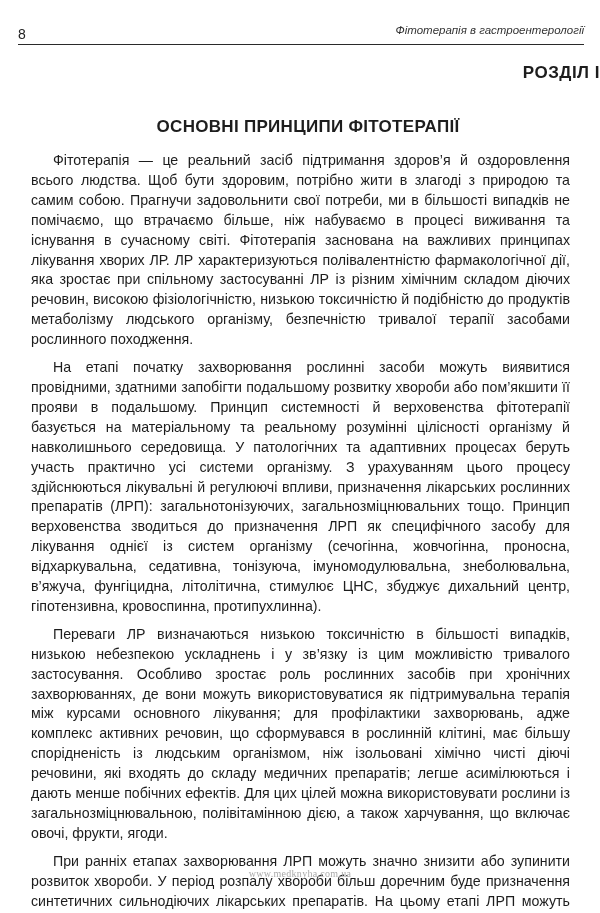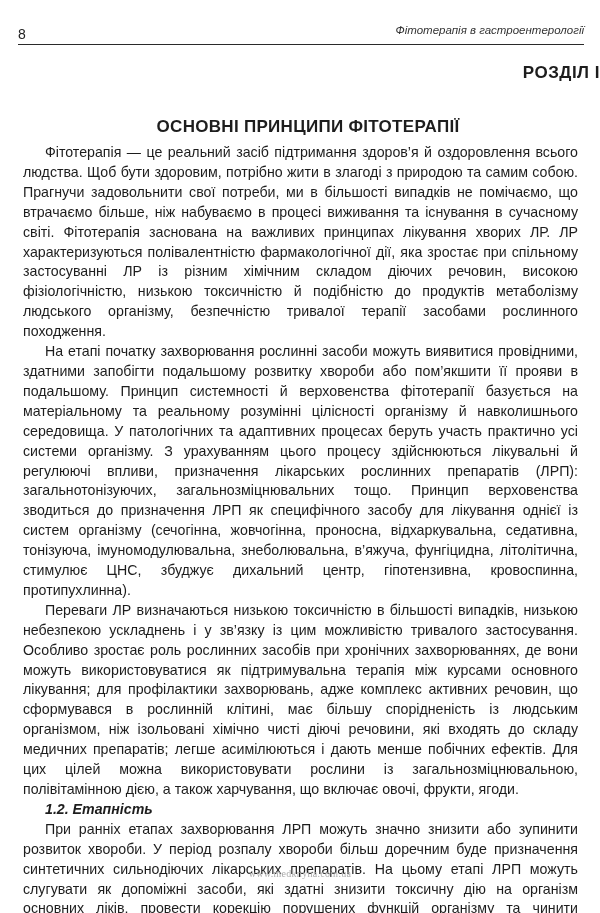--- a/index.html
+++ b/index.html
@@ -23,21 +23,21 @@
     font-size: 17px; font-weight: bold; letter-spacing: 0.5px;
   }
   .chapter-title {
     position: absolute; left: 16px; right: 0; top: 101px; text-align: center;
     font-size: 17px; font-weight: bold; letter-spacing: 0.3px; margin-top: 16px;
   }
   .content {
     position: absolute; left: 23px; right: 22px; top: 143px;
     font-size: 14.2px; line-height: 19.9px; text-align: justify;
   }
-  .content p { margin: 0; text-indent: 22px; hyphens: manual; }
+  .content p { margin: 8px; text-indent: 22px; hyphens: manual; }
   .content h3 {
     margin: 0; padding-left: 22px; font-size: 14.2px; font-weight: bold;
     font-style: italic; line-height: 19.9px;
   }
   .footer {
     position: absolute; left: 0; right: 0; top: 868px; text-align: center;
     font-size: 10px; color: #aaa; letter-spacing: 0.3px; font-family: Liberation Serif, serif;
   }
 </style>
 </head>
@@ -48,18 +48,17 @@
   <span class="running-title">Фітотерапія в гастроентерології</span>
 </div>
 
 <div class="chapter">РОЗДІЛ І</div>
 <div class="chapter-title">ОСНОВНІ ПРИНЦИПИ ФІТОТЕРАПІЇ</div>
 
 <div class="content">
   <p>Фітотерапія — це реальний засіб підтримання здоров’я й оздоровлення всього людства. Щоб бути здоровим, потрібно жити в злагоді з природою та самим собою. Прагнучи задовольнити свої потреби, ми в більшості випадків не помічаємо, що втрачаємо більше, ніж набуваємо в процесі виживання та існування в сучасному світі. Фітотерапія заснована на важливих принципах лікування хворих ЛР. ЛР характеризуються полівалентністю фармакологічної дії, яка зростає при спільному застосуванні ЛР із різним хімічним складом діючих речовин, високою фізіологічністю, низькою токсичністю й подібністю до продуктів метаболізму людського організму, безпечністю тривалої терапії засобами рослинного походження.</p>
   <p>На етапі початку захворювання рослинні засоби можуть виявитися провідними, здатними запобігти подальшому розвитку хвороби або пом’якшити її прояви в подальшому. Принцип системності й верховенства фітотерапії базується на матеріальному та реальному розумінні цілісності організму й навколишнього середовища. У патологічних та адаптивних процесах беруть участь практично усі системи організму. З урахуванням цього процесу здійснюються лікувальні й регулюючі впливи, призначення лікарських рослинних препаратів (ЛРП): загальнотонізуючих, загальнозміцнювальних тощо. Принцип верховенства зводиться до призначення ЛРП як специфічного засобу для лікування однієї із систем організму (сечогінна, жовчогінна, проносна, відхаркувальна, седативна, тонізуюча, імуномодулювальна, знеболювальна, в’яжуча, фунгіцидна, літолітична, стимулює ЦНС, збуджує дихальний центр, гіпотензивна, кровоспинна, протипухлинна).</p>
   <p>Переваги ЛР визначаються низькою токсичністю в більшості випадків, низькою небезпекою ускладнень і у зв’язку із цим можливістю тривалого застосування. Особливо зростає роль рослинних засобів при хронічних захворюваннях, де вони можуть використовуватися як підтримувальна терапія між курсами основного лікування; для профілактики захворювань, адже комплекс активних речовин, що сформувався в рослинній клітині, має більшу спорідненість із людським організмом, ніж ізольовані хімічно чисті діючі речовини, які входять до складу медичних препаратів; легше асимілюються і дають менше побічних ефектів. Для цих цілей можна використовувати рослини із загальнозміцнювальною, полівітамінною дією, а також харчування, що включає овочі, фрукти, ягоди.</p>
-  <h3>1.2.  Етапність</h3>
   <p>При ранніх етапах захворювання ЛРП можуть значно знизити або зупинити розвиток хвороби. У період розпалу хвороби більш доречним буде призначення синтетичних сильнодіючих лікарських препаратів. На цьому етапі ЛРП можуть слугувати як допоміжні засоби, які здатні знизити токсичну дію на організм основних ліків, провести корекцію порушених функцій організму та чинити симптоматичну дію.</p>
 
 </div>
 
 <div class="footer">www.medknyha.com.ua</div>
 
 </body></html>

